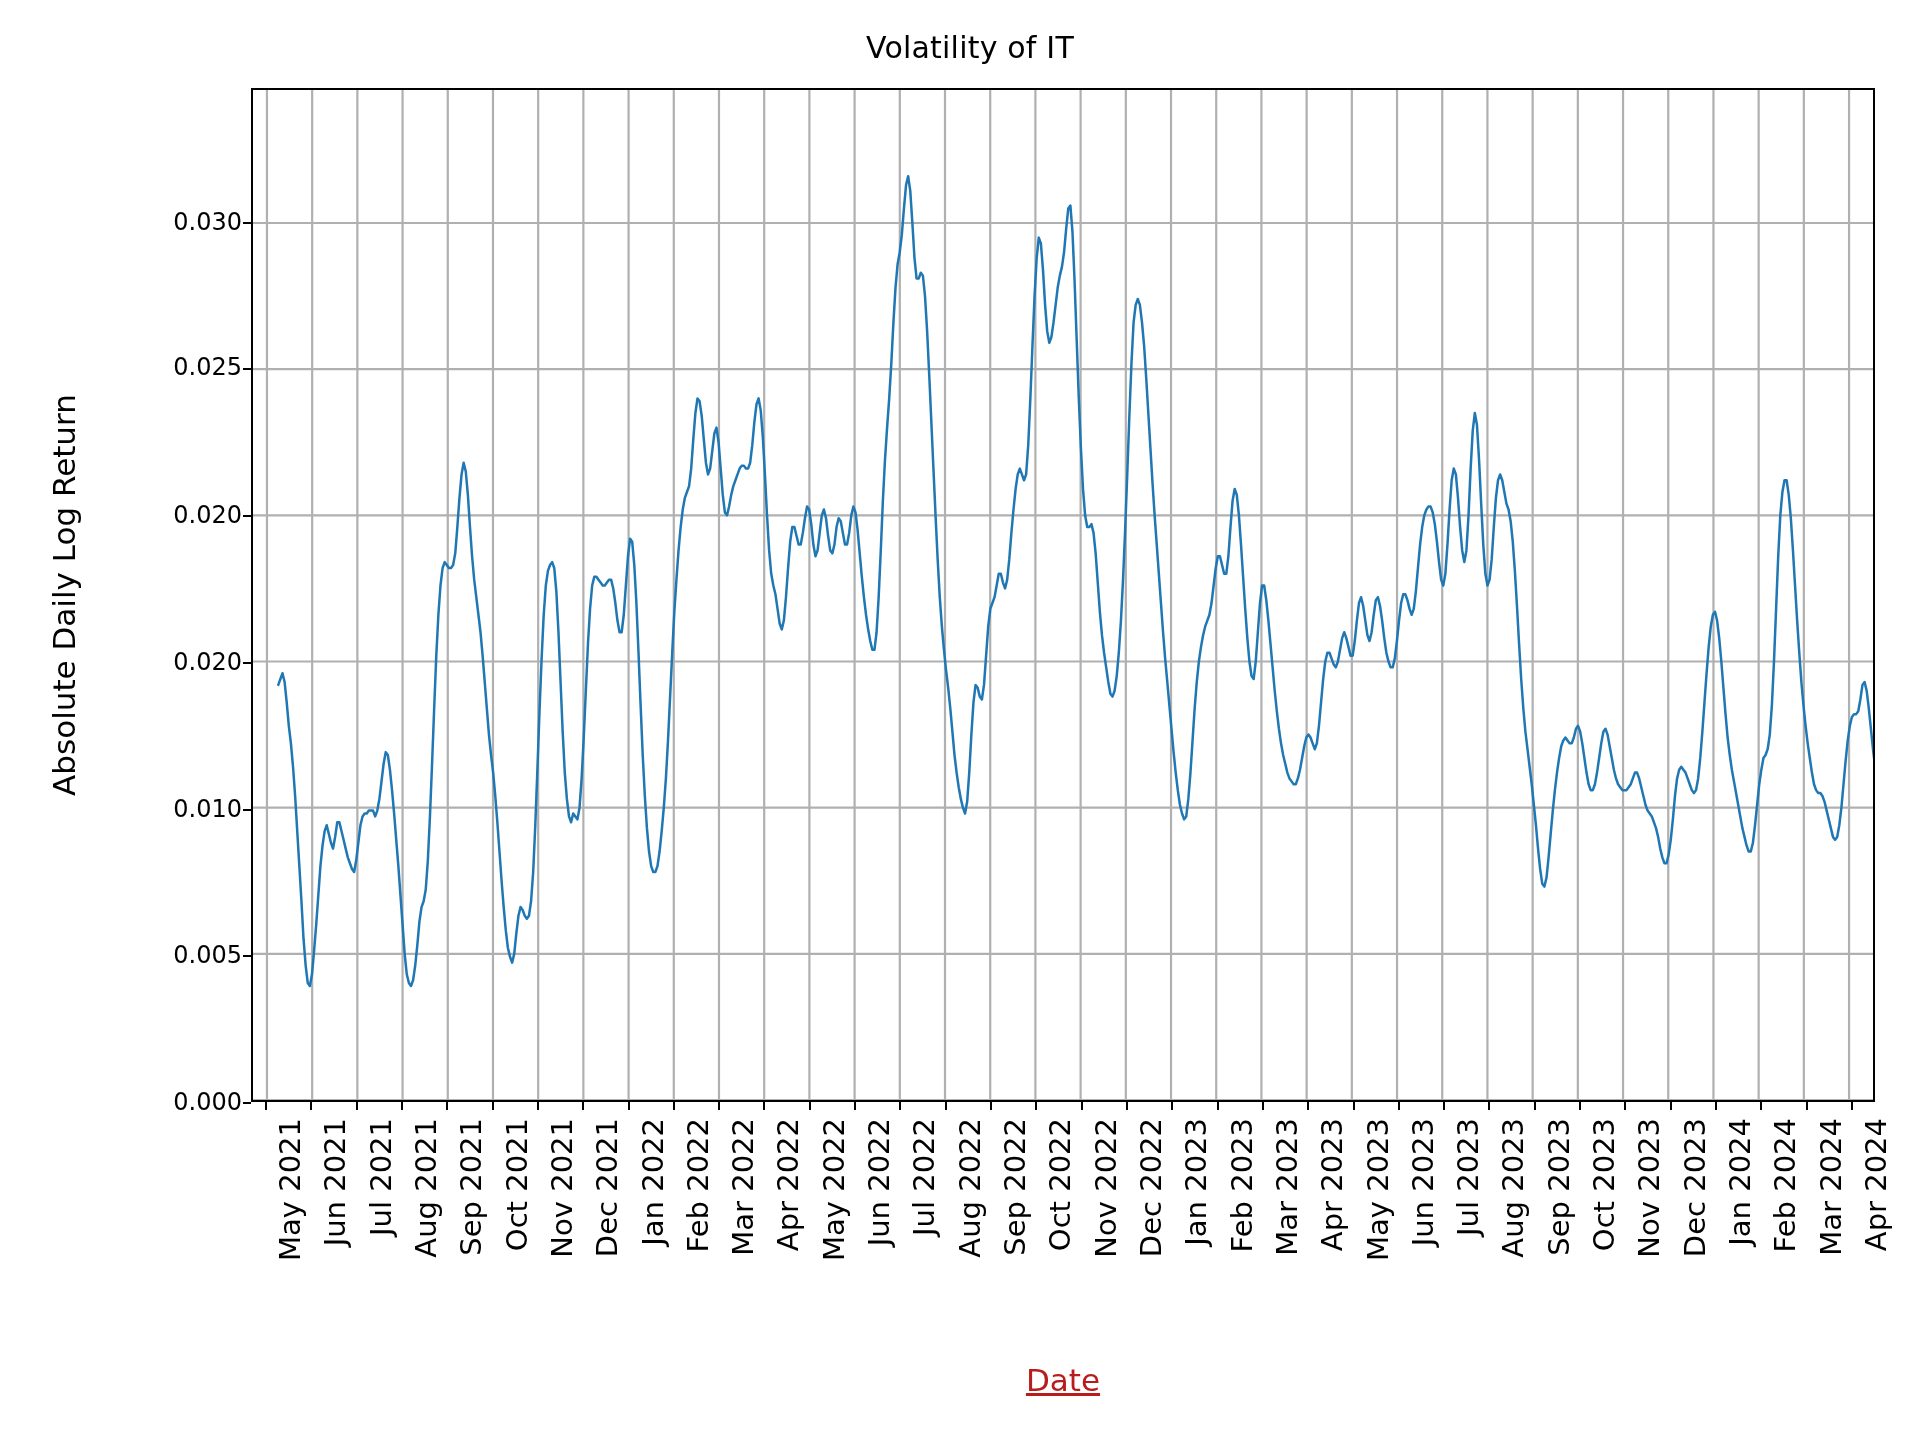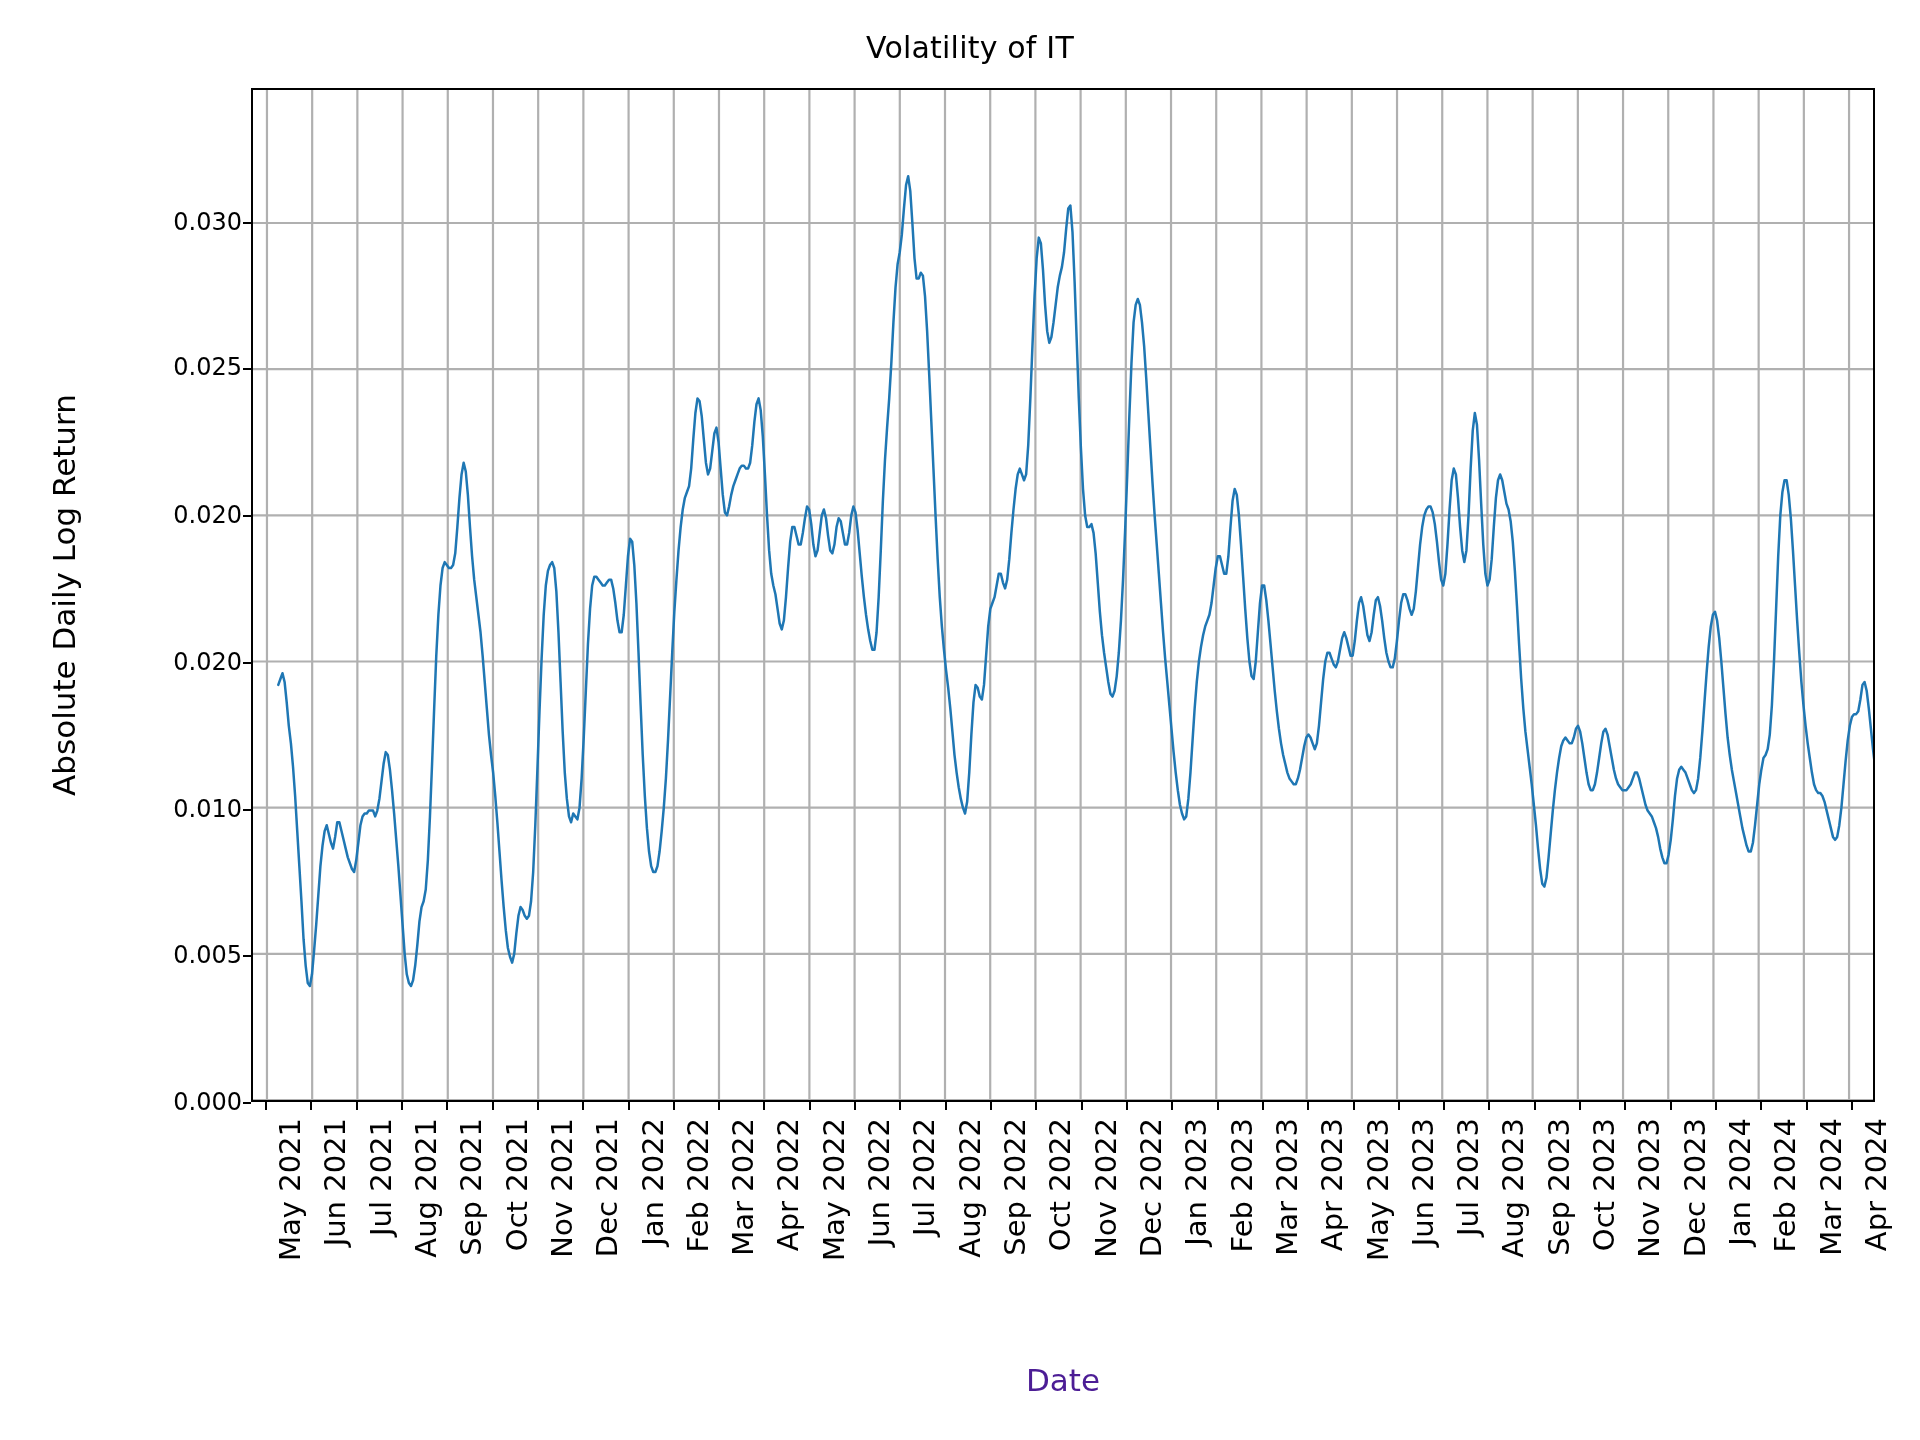--- a/index.html
+++ b/index.html
@@ -100,22 +100,23 @@
     transform: translate(36px, 1102px) rotate(-90deg);
     line-height: 56px;
   }
   #xlabel {
     position: absolute;
     left: 251px;
     top: 1362px;
     width: 1624px;
     text-align: center;
     font-size: 31px;
-    color: #4c1d95;
-    white-space: nowrap;
+    color: #b91c1c;
+    white-space: nowrap;
+    text-decoration: underline;
   }
 </style>
 </head>
 <body>
 
 <div id="figure">
 
   <div id="chart-title">Volatility of IT</div>
 
   <div id="ylabel">Absolute Daily Log Return</div>

